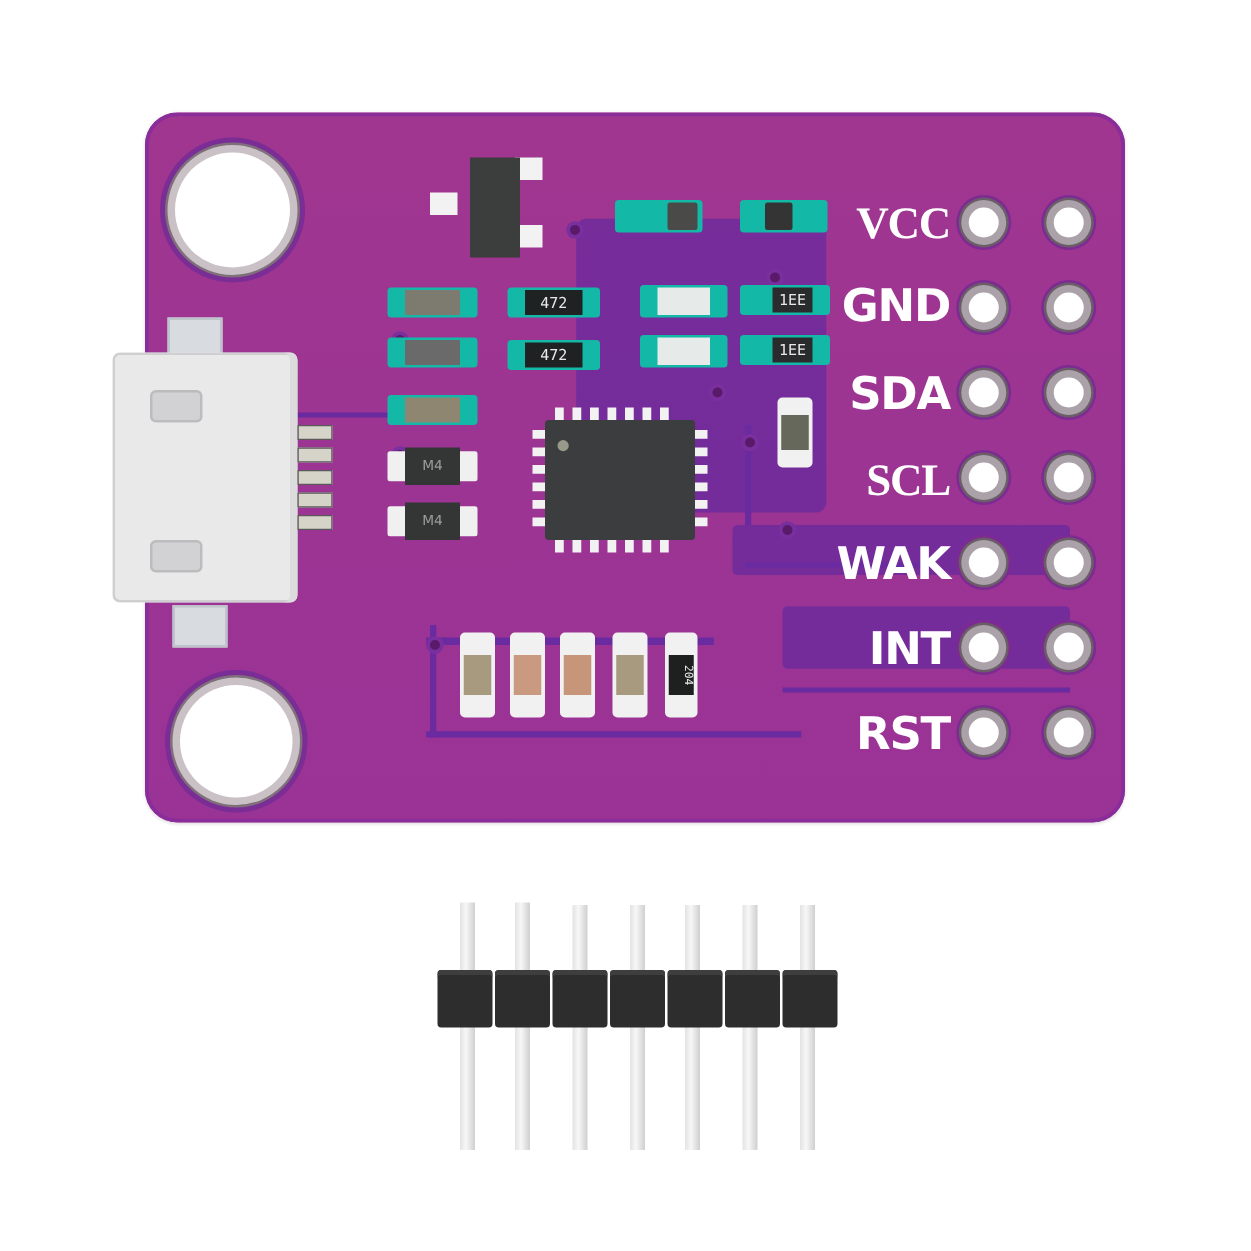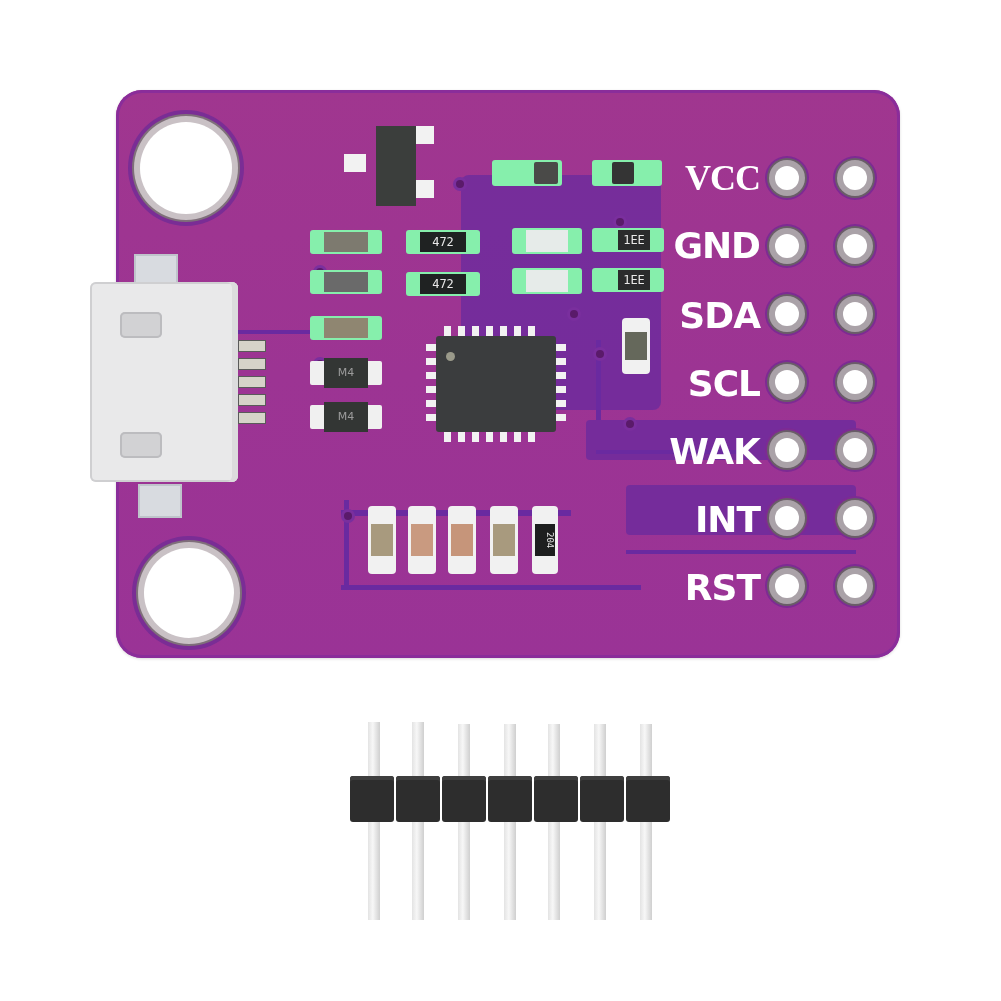--- a/index.html
+++ b/index.html
@@ -13,21 +13,21 @@
     box-shadow:0 0 0 6px #c9c1c5,0 0 0 8px #7f6f7a,0 0 0 12px #7a2d95;}
   .usb{position:absolute;left:90px;top:282px;width:148px;height:200px;background:#e9e9ea;border-radius:6px;
     box-shadow:inset -6px 0 0 #dcdcdd, inset 0 0 0 2px #cfcfd1;}
   .usb-tab{position:absolute;width:40px;height:30px;background:#d8dbe0;border:2px solid #bfc4cb;}
   .usb-slot{position:absolute;left:30px;width:42px;height:26px;background:#d2d2d4;border-radius:5px;box-shadow:inset 0 0 0 2px #bcbcbf;}
   .usb-pin{position:absolute;left:238px;width:26px;height:10px;background:#d6d3c9;border:1px solid #5a5a5a;}
   .chip{position:absolute;left:436px;top:336px;width:120px;height:96px;background:#3b3d3e;border-radius:3px;}
   .chip-pad{position:absolute;background:#f2f2f2;}
   .chip-text{position:absolute;left:22px;top:10px;color:#c9c9c9;font-family:"DejaVu Sans Mono",monospace;font-size:17px;line-height:20px;letter-spacing:1px;}
   .chip-dot{position:absolute;left:10px;top:16px;width:9px;height:9px;border-radius:50%;background:#9a9a8a;}
-  .smd{position:absolute;height:24px;background:#86efac;border-radius:3px;}
+  .smd{position:absolute;height:24px;background:#14b8a6;border-radius:3px;}
   .smd .body{position:absolute;left:14px;right:14px;top:2px;bottom:2px;}
   .res-label{color:#e8e8e8;font-family:"DejaVu Sans Mono",monospace;font-size:12px;text-align:center;line-height:20px;}
   .cap-v{position:absolute;width:28px;height:68px;background:#f1f1f1;border-radius:4px;}
   .cap-v .body{position:absolute;left:3px;right:3px;top:18px;bottom:18px;}
   .diode{position:absolute;width:72px;height:30px;}
   .diode .pad{position:absolute;top:3px;width:18px;height:24px;background:#f0f0f0;border-radius:2px;}
   .diode .body{position:absolute;left:14px;right:14px;top:0;bottom:0;background:#333634;color:#9b9b9b;font-size:11px;text-align:center;line-height:30px;}
   .sot{position:absolute;left:376px;top:126px;width:40px;height:80px;background:#3b3e3c;color:#6e6e6e;font-size:11px;}
   .sot-pad{position:absolute;width:22px;height:18px;background:#f2f2f2;}
   .pin-label{position:absolute;left:660px;width:100px;text-align:right;color:#ffffff;font-family:"DejaVu Sans",sans-serif;font-weight:bold;font-size:36px;letter-spacing:-1px;line-height:40px;}
@@ -186,21 +186,21 @@
 <div class="cap-v" style="left:490px;top:506px;">
     <div class="body" style="background:#a89a7e;"></div>
   </div>
 <div class="cap-v" style="left:532px;top:506px;width:26px;">
   <div class="body" style="background:#1e1f1f;color:#e8e8e8;font-size:9px;writing-mode:vertical-rl;text-align:center;font-family:'DejaVu Sans Mono',monospace;">204</div>
 </div>
 
 <div class="pin-label" style="top:158px;font-family:Liberation Serif, serif;">VCC</div>
 <div class="pin-label" style="top:226px;">GND</div>
 <div class="pin-label" style="top:296px;">SDA</div>
-<div class="pin-label" style="top:364px;">SCL</div>
+<div class="pin-label" style="top:364px;font-family:Liberation Serif, serif;">SCL</div>
 <div class="pin-label" style="top:432px;">WAK</div>
 <div class="pin-label" style="top:500px;">INT</div>
 <div class="pin-label" style="top:568px;">RST</div>
 
 <div class="header-hole" style="left:775px;top:166px;"></div>
 <div class="header-hole" style="left:843px;top:166px;"></div>
 <div class="header-hole" style="left:775px;top:234px;"></div>
 <div class="header-hole" style="left:843px;top:234px;"></div>
 <div class="header-hole" style="left:775px;top:302px;"></div>
 <div class="header-hole" style="left:843px;top:302px;"></div>

